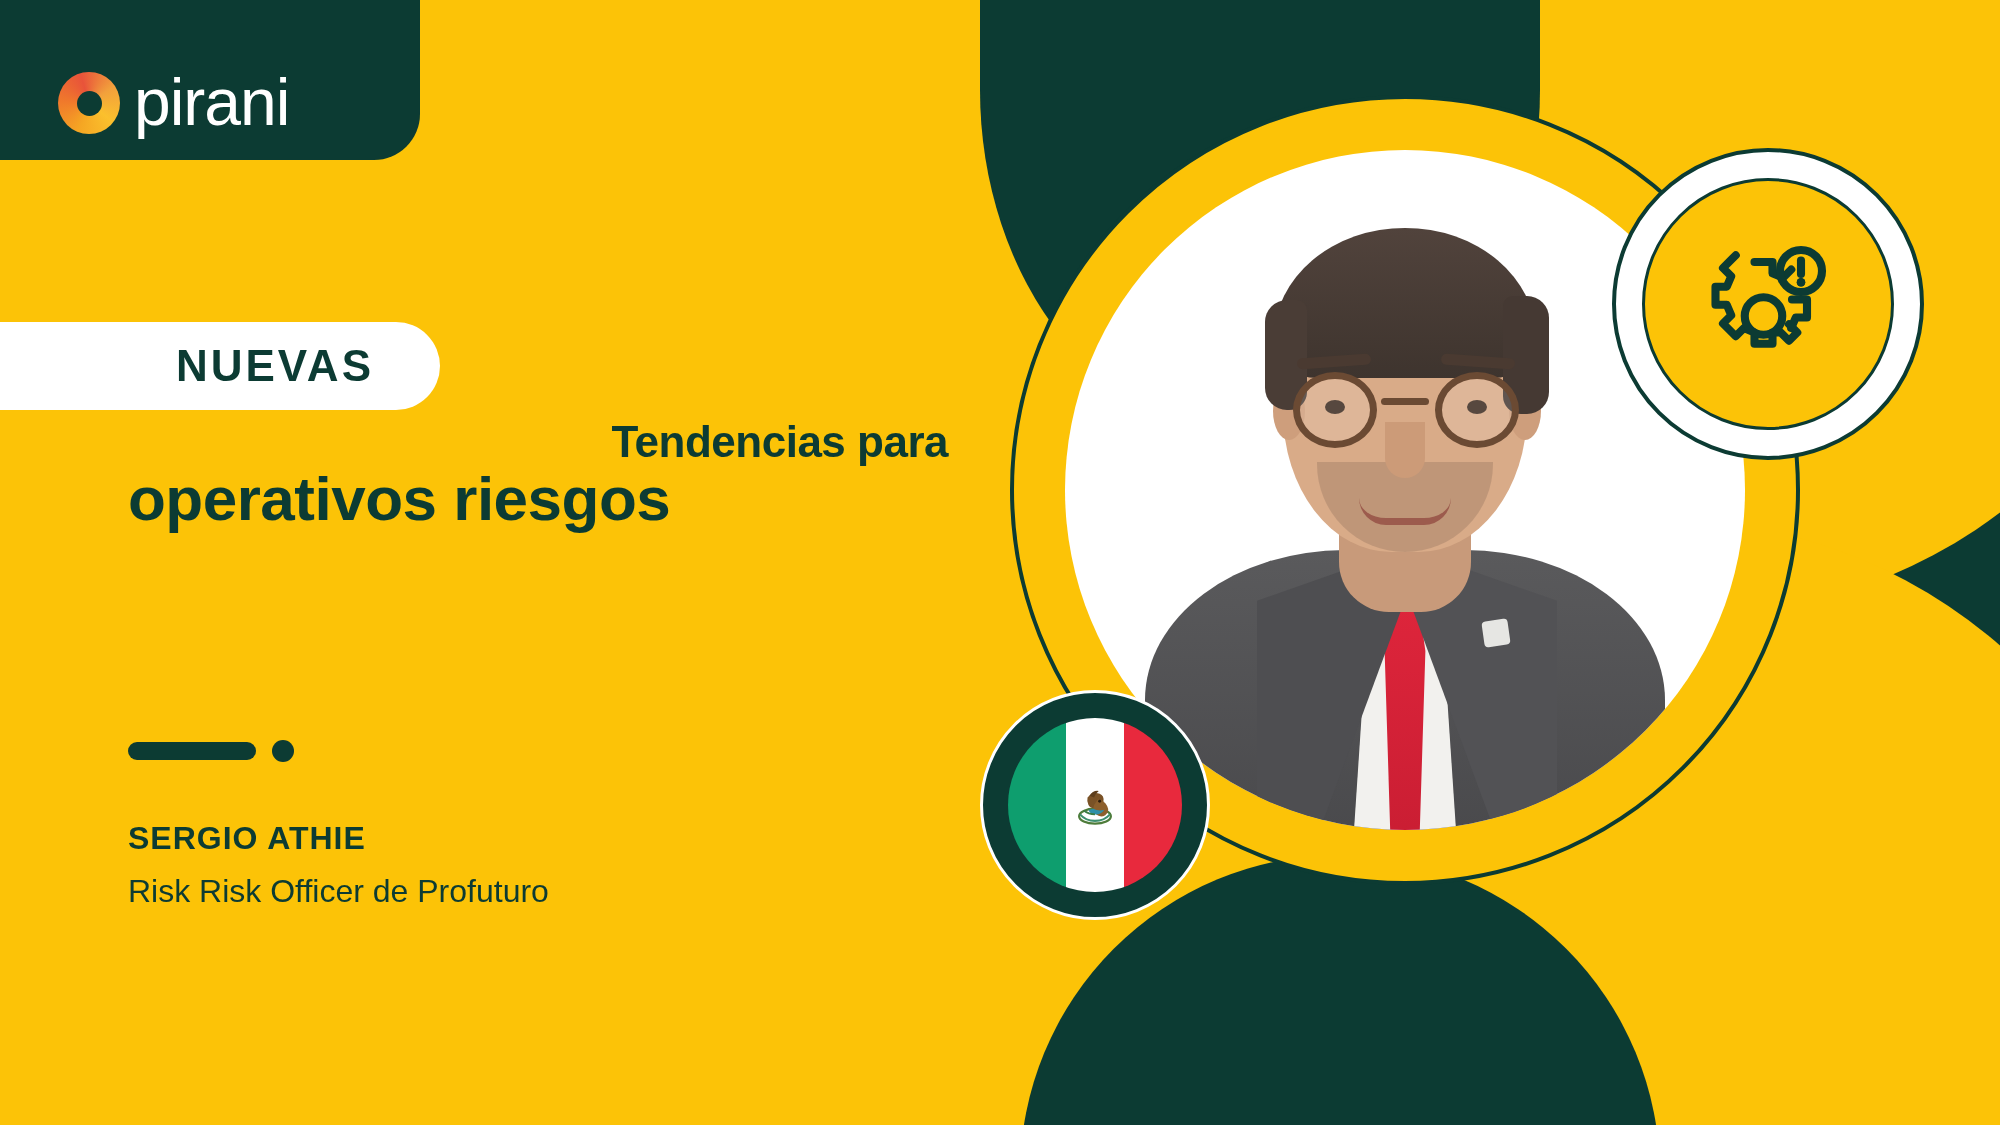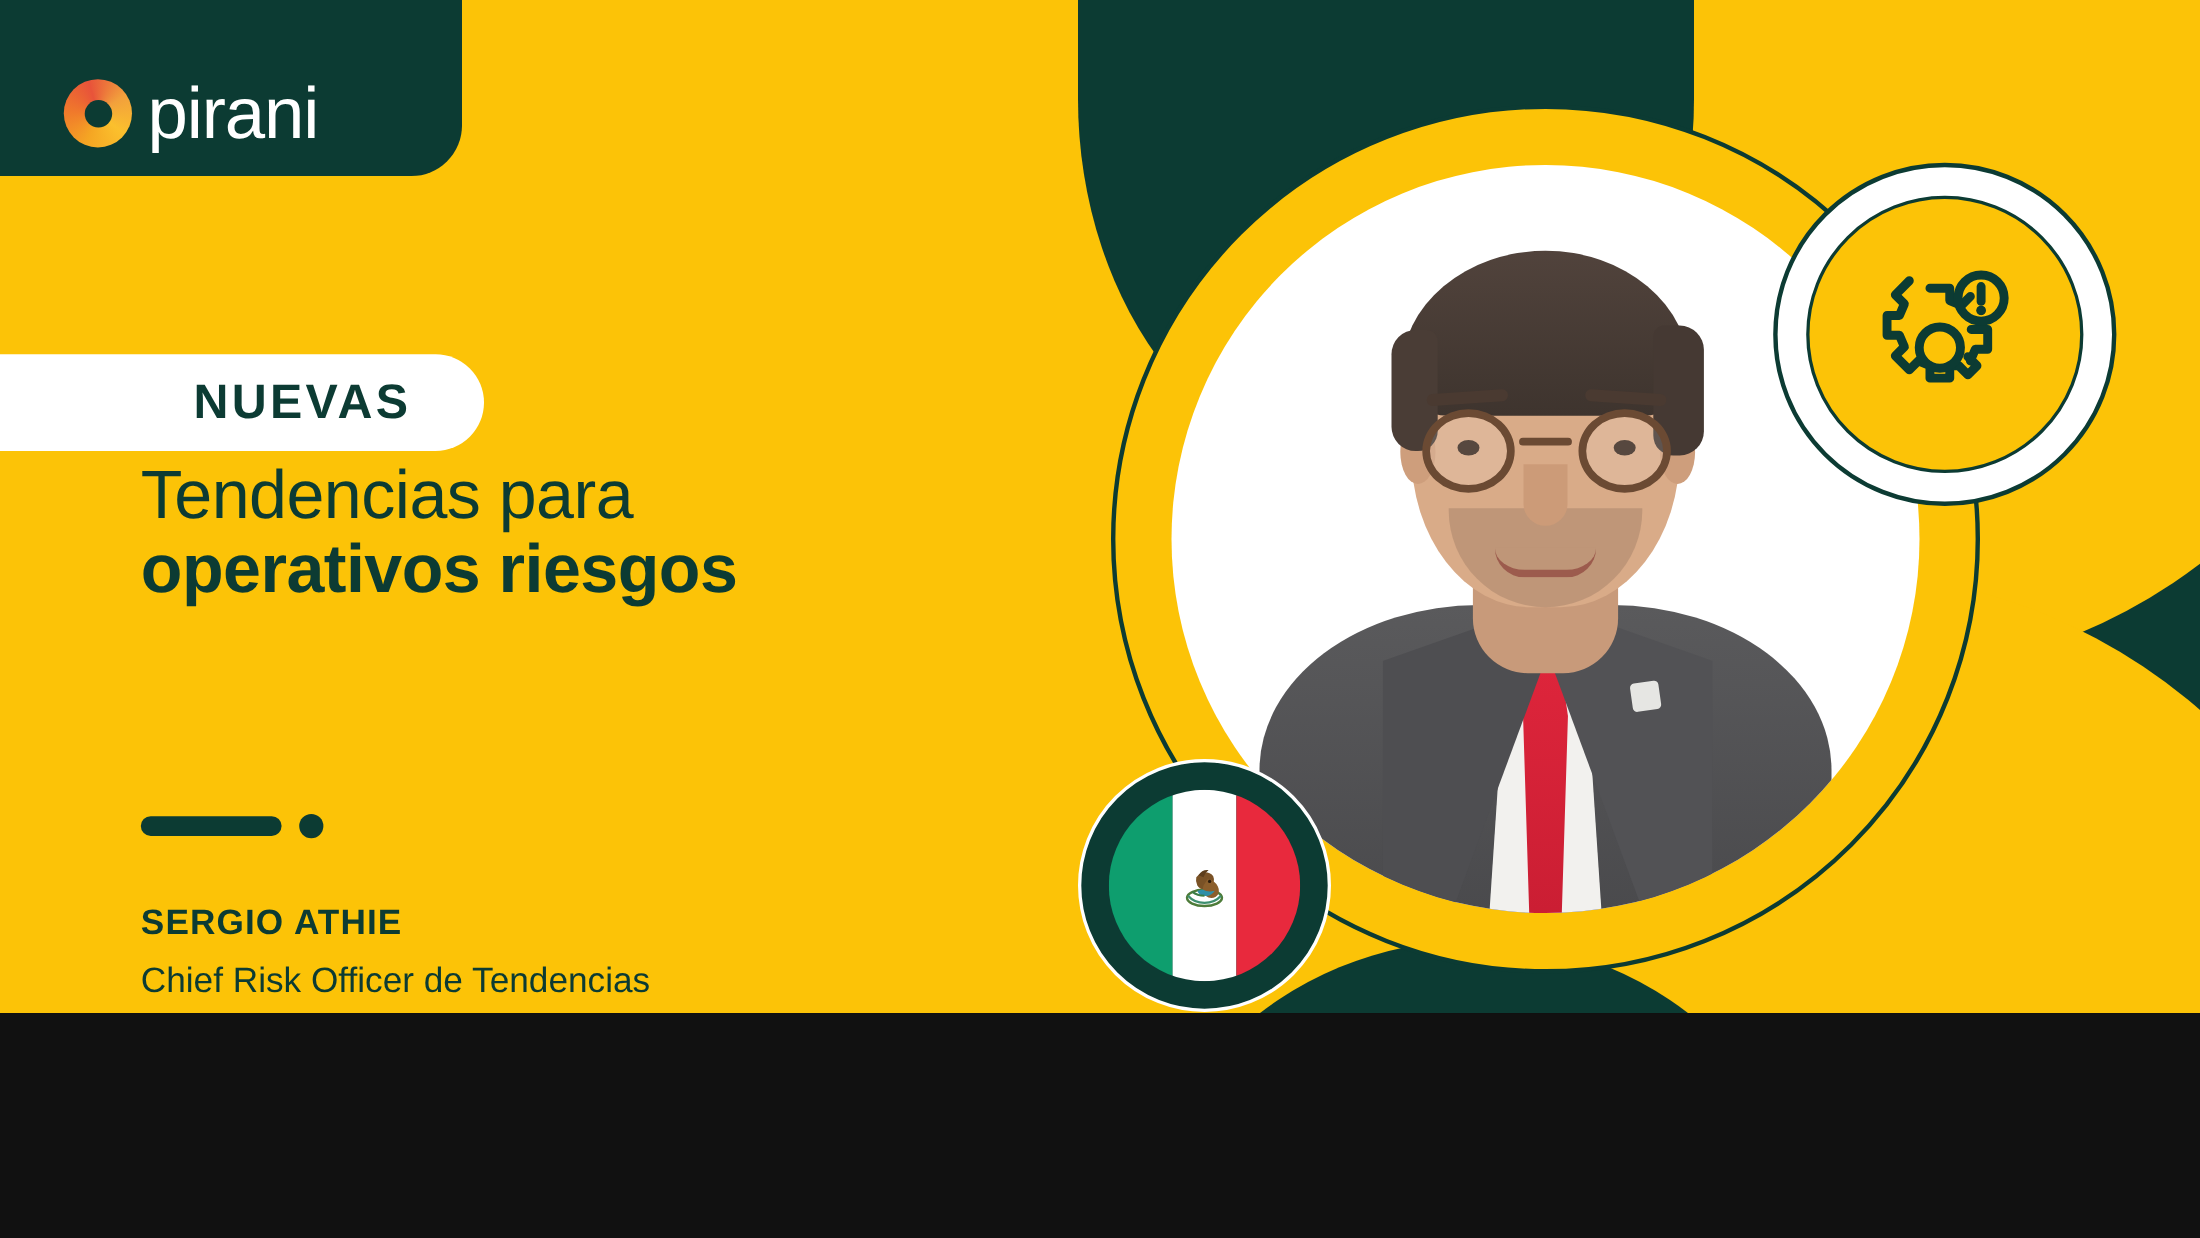--- a/index.html
+++ b/index.html
@@ -3,21 +3,21 @@
 <meta charset="utf-8">
 <style>
   html, body {
     margin: 0;
     padding: 0;
     background: #111;
   }
   #stage {
     position: relative;
     width: 2000px;
-    height: 921px;
+    height: 1125px;
     overflow: hidden;
     font-family: "Liberation Sans", sans-serif;
     background: #f97316;
   }
 
   
   .bg-base {
     position: absolute;
     inset: 0;
     background: #0C3B33;
@@ -132,24 +132,25 @@
   }
 
   
   .headline {
     position: absolute;
     left: 128px; top: 418px;
     width: 820px;
   }
   .headline-line-1 {
     color: #0C3B33;
-    font-size: 62px;
-    font-weight: 400;
+    font-size: 44px;
+    font-weight: 700;
     line-height: 1.08;
     letter-spacing: -0.5px;
+    text-align: right;
   }
   .headline-line-2,
   .headline-line-3 {
     color: #0C3B33;
     font-size: 62px;
     font-weight: 700;
     line-height: 1.08;
     letter-spacing: -0.5px;
   }
 
@@ -519,16 +520,16 @@
     <div class="headline-line-2">operativos riesgos</div>
   </div>
 
   <div class="divider">
     <div class="divider-dash"></div>
     <div class="divider-dot"></div>
   </div>
 
   <div class="speaker">
     <div class="speaker-name">SERGIO ATHIE</div>
-    <div class="speaker-role">Chief Risk Officer de Tendencias</div>
+    <div class="speaker-role">Risk Risk Officer de Profuturo</div>
   </div>
 
 </div>
 
 </body></html>

